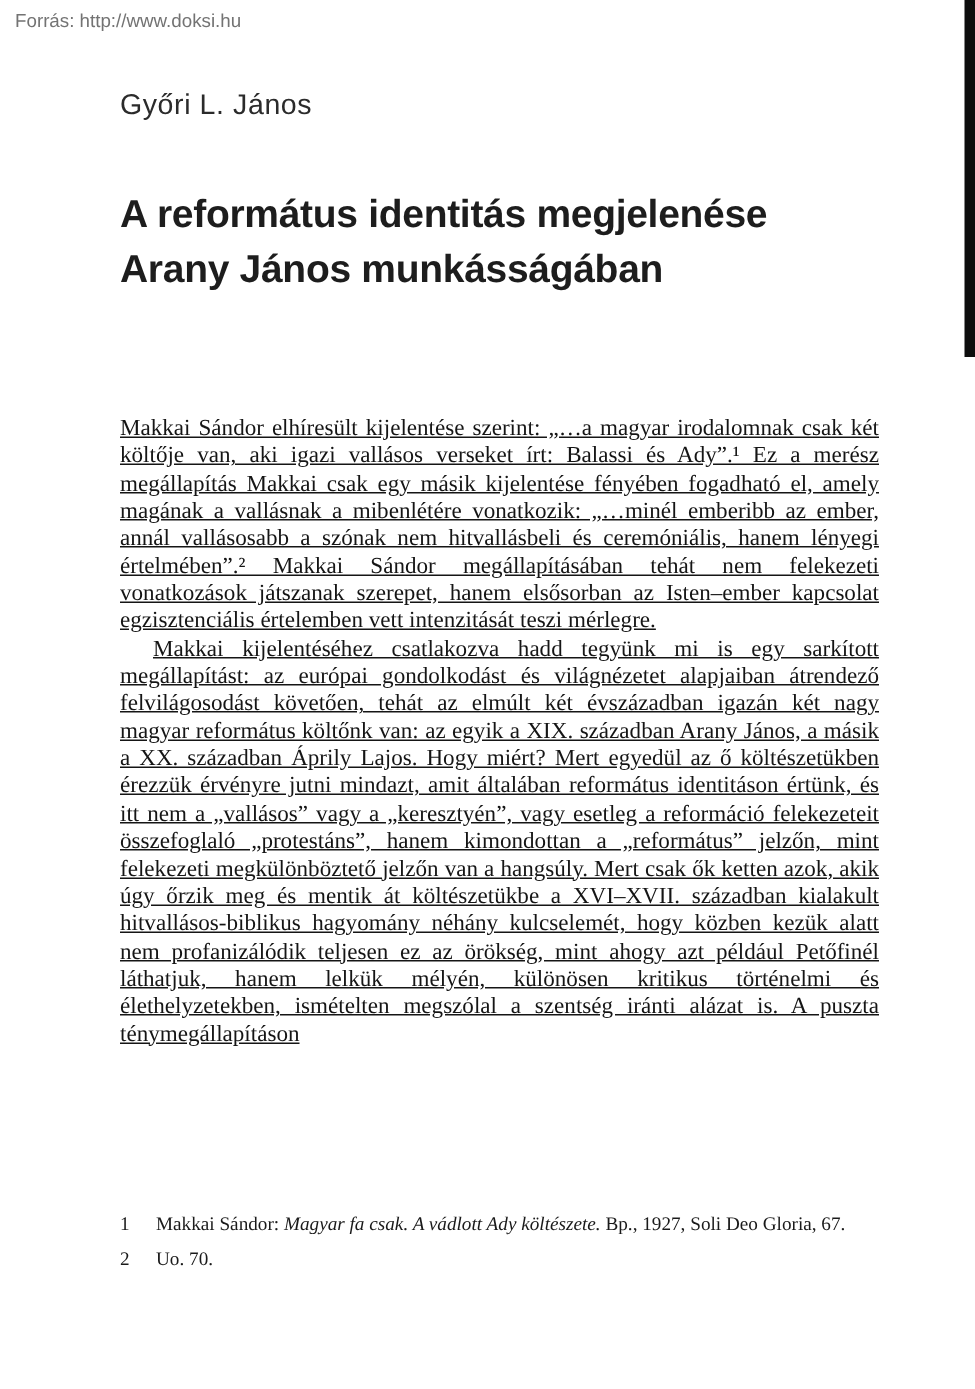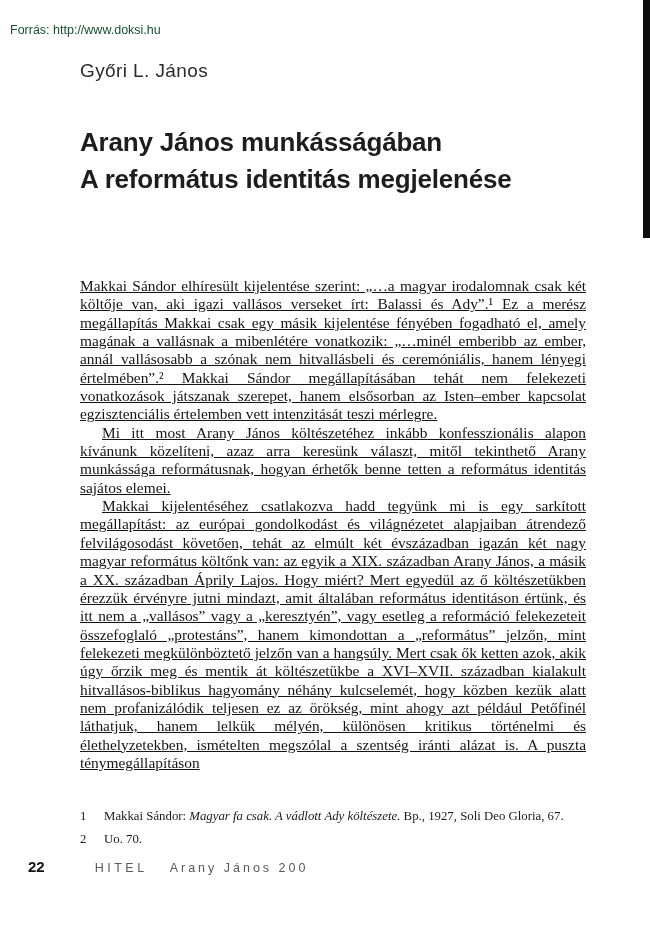--- a/index.html
+++ b/index.html
@@ -20,25 +20,25 @@
   .scan-bar {
     position: absolute;
     top: 0;
     right: 0;
     width: 7px;
     height: 238px;
     background: #0d0d0d;
   }
   .source-header {
     position: absolute;
-    top: 23px;
+    top: 7px;
     left: 10px;
     font-family: "Liberation Sans", sans-serif;
     font-size: 12.5px;
-    color: #14532d;
+    color: #737373;
   }
   .author {
     position: absolute;
     top: 60px;
     left: 80px;
     font-family: "Liberation Sans", sans-serif;
     font-weight: 300;
     font-size: 19px;
     letter-spacing: 0.4px;
     color: #2b2b2b;
@@ -140,39 +140,33 @@
 
 <div class="page">
 
   <div class="scan-bar"></div>
 
   <div class="source-header">Forrás: http://www.doksi.hu</div>
 
   <div class="author">Győri L. János</div>
 
   <h1 class="title" style="margin:0;">
+    <span class="t-line">A református identitás megjelenése</span>
     <span class="t-line">Arany János munkásságában</span>
-    <span class="t-line">A református identitás megjelenése</span>
   </h1>
 
   <div class="body-text">
     <p>Makkai Sándor elhíresült kijelentése szerint: „…a magyar irodalomnak csak két költője van, aki igazi vallásos verseket írt: Balassi és Ady”.¹ Ez a merész megállapítás Makkai csak egy másik kijelentése fényében fogadható el, amely magának a vallásnak a mibenlétére vonatkozik: „…minél emberibb az ember, annál vallásosabb a szónak nem hitvallásbeli és ceremóniális, hanem lényegi értelmében”.² Makkai Sándor megállapításában tehát nem felekezeti vonatkozások játszanak szerepet, hanem elsősorban az Isten–ember kapcsolat egzisztenciális értelemben vett intenzitását teszi mérlegre.</p>
-    <p class="indent">Mi itt most Arany János költészetéhez inkább konfesszionális alapon kívánunk közelíteni, azaz arra keresünk választ, mitől tekinthető Arany munkássága reformátusnak, hogyan érhetők benne tetten a református identitás sajátos elemei.</p>
     <p class="indent">Makkai kijelentéséhez csatlakozva hadd tegyünk mi is egy sarkított megállapítást: az európai gondolkodást és világnézetet alapjaiban átrendező felvilágosodást követően, tehát az elmúlt két évszázadban igazán két nagy magyar református költőnk van: az egyik a XIX. században Arany János, a másik a XX. században Áprily Lajos. Hogy miért? Mert egyedül az ő költészetükben érezzük érvényre jutni mindazt, amit általában református identitáson értünk, és itt nem a „vallásos” vagy a „keresztyén”, vagy esetleg a reformáció felekezeteit összefoglaló „protestáns”, hanem kimondottan a „református” jelzőn, mint felekezeti megkülönböztető jelzőn van a hangsúly. Mert csak ők ketten azok, akik úgy őrzik meg és mentik át költészetükbe a XVI–XVII. században kialakult hitvallásos-biblikus hagyomány néhány kulcselemét, hogy közben kezük alatt nem profanizálódik teljesen ez az örökség, mint ahogy azt például Petőfinél láthatjuk, hanem lelkük mélyén, különösen kritikus történelmi és élethelyzetekben, ismételten megszólal a szentség iránti alázat is. A puszta ténymegállapításon</p>
   </div>
 
 
   <div class="footnotes">
     <div class="footnote">
       <span class="fn-num">1</span><span>Makkai Sándor: </span><span class="fn-italic">Magyar fa csak. A vádlott Ady költészete.</span><span> Bp., 1927, Soli Deo Gloria, 67.</span>
     </div>
     <div class="footnote">
       <span class="fn-num">2</span><span>Uo. 70.</span>
     </div>
   </div>
 
-  <div class="footer">
-    <span class="page-number">22</span>
-    <span class="journal-name">HITEL</span>
-    <span class="issue-name">Arany János 200</span>
-  </div>
 
 </div>
 
 </body></html>

